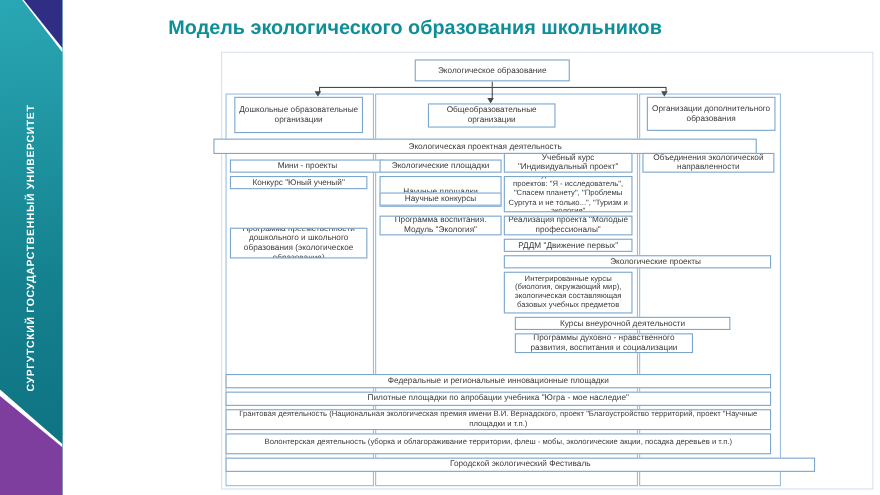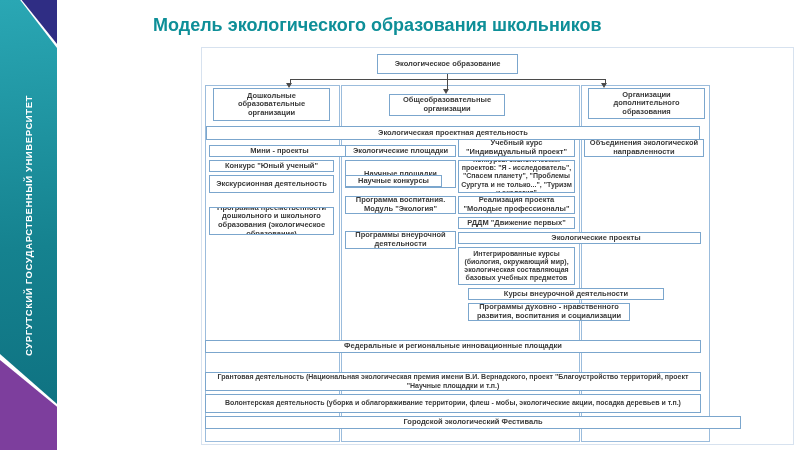--- a/index.html
+++ b/index.html
@@ -21,21 +21,21 @@
     justify-content:center;writing-mode:vertical-rl;transform:rotate(180deg);color:#ffffff;
     font-size:9.5px;font-weight:bold;letter-spacing:.6px;white-space:nowrap;}
 
   .title{position:absolute;left:153px;top:15px;font-size:18px;font-weight:bold;color:#0e8f98;}
 
   
   .outer{position:absolute;border:1px solid #d7e2ef;background:#ffffff;}
   .frame{position:absolute;border:1px solid #9bbcdc;background:#ffffff;}
   .bx{position:absolute;display:flex;align-items:center;justify-content:center;text-align:center;
     border:1px solid #7ba6cd;background:#ffffff;color:#3a3a3a;font-size:7.5px;line-height:1.15;
-    padding:1px 2px;box-sizing:border-box;overflow:hidden;font-weight:bold;}
+    padding:1px 2px;box-sizing:border-box;overflow:hidden;}
   .sm{font-size:7px;}
   .line{position:absolute;background:#4a4a4a;}
   .arrow{position:absolute;width:0;height:0;border-left:3.5px solid transparent;
     border-right:3.5px solid transparent;border-top:5px solid #4a4a4a;}
 </style>
 </head>
 <body>
 
 <div class="slide">
 
@@ -62,42 +62,41 @@
   <div class="line" style="left:605px;top:80px;width:1px;height:4px;"></div>
   <div class="arrow" style="left:286px;top:83px;"></div>
   <div class="arrow" style="left:443px;top:89px;"></div>
   <div class="arrow" style="left:601px;top:83px;"></div>
 
   <div class="bx" style="left:377px;top:54px;width:141px;height:20px;">Экологическое образование</div>
   <div class="bx" style="left:213px;top:88px;width:117px;height:33px;">Дошкольные образовательные организации</div>
   <div class="bx" style="left:389px;top:94px;width:116px;height:22px;">Общеобразовательные организации</div>
   <div class="bx" style="left:588px;top:88px;width:117px;height:31px;">Организации дополнительного образования</div>
 
-  <div class="bx" style="left:206px;top:126px;width:494px;height:14px;">Экологическая проектная деятельность</div>
+  <div class="bx" style="left:194px;top:126px;width:494px;height:14px;">Экологическая проектная деятельность</div>
 
   <div class="bx" style="left:209px;top:145px;width:141px;height:12px;">Мини - проекты</div>
   <div class="bx" style="left:209px;top:160px;width:125px;height:12px;">Конкурс "Юный ученый"</div>
-  <div class="bx" style="left:209px;top:175px;width:125px;height:18px;">Экскурсионная деятельность</div>
   <div class="bx" style="left:209px;top:207px;width:125px;height:28px;">Программа преемственности дошкольного и школьного образования (экологическое образование)</div>
 
   <div class="bx" style="left:345px;top:145px;width:111px;height:12px;">Экологические площадки</div>
   <div class="bx" style="left:345px;top:160px;width:111px;height:28px;">Научные площадки</div>
-  <div class="bx" style="left:345px;top:175px;width:97px;height:12px;">Научные конкурсы</div>
+  <div class="bx" style="left:345px;top:175px;width:111px;height:12px;">Научные конкурсы</div>
   <div class="bx" style="left:345px;top:196px;width:111px;height:18px;">Программа воспитания. Модуль "Экология"</div>
-  <div class="bx" style="left:345px;top:231px;width:111px;height:18px;">Программы внеурочной деятельности</div>
 
   <div class="bx" style="left:458px;top:139px;width:117px;height:18px;">Учебный курс "Индивидуальный проект"</div>
   <div class="bx sm" style="left:458px;top:160px;width:117px;height:33px;">Конкурсы экологических проектов: "Я - исследователь", "Спасем планету", "Проблемы Сургута и не только...", "Туризм и экология"</div>
   <div class="bx" style="left:458px;top:196px;width:117px;height:18px;">Реализация проекта "Молодые профессионалы"</div>
   <div class="bx" style="left:458px;top:217px;width:117px;height:12px;">РДДМ "Движение первых"</div>
   <div class="bx" style="left:458px;top:232px;width:243px;height:12px;padding-left:35px;">Экологические проекты</div>
   <div class="bx sm" style="left:458px;top:247px;width:117px;height:38px;">Интегрированные курсы (биология, окружающий мир), экологическая составляющая базовых учебных предметов</div>
   <div class="bx" style="left:468px;top:288px;width:196px;height:12px;">Курсы внеурочной деятельности</div>
   <div class="bx" style="left:468px;top:303px;width:162px;height:18px;">Программы духовно - нравственного развития, воспитания и социализации</div>
 
   <div class="bx" style="left:584px;top:139px;width:120px;height:18px;">Объединения экологической направленности</div>
 
   <div class="bx" style="left:205px;top:340px;width:496px;height:13px;">Федеральные и региональные инновационные площадки</div>
+  <div class="bx" style="left:205px;top:356px;width:496px;height:13px;">Пилотные площадки по апробации учебника "Югра - мое наследие"</div>
   <div class="bx sm" style="left:205px;top:372px;width:496px;height:19px;">Грантовая деятельность (Национальная экологическая премия имени В.И. Вернадского, проект "Благоустройство территорий, проект "Научные площадки и т.п.)</div>
   <div class="bx sm" style="left:205px;top:394px;width:496px;height:19px;">Волонтерская деятельность (уборка и облагораживание территории, флеш - мобы, экологические акции, посадка деревьев и т.п.)</div>
   <div class="bx" style="left:205px;top:416px;width:536px;height:13px;">Городской экологический Фестиваль</div>
 
 </div>
 
 </body></html>

